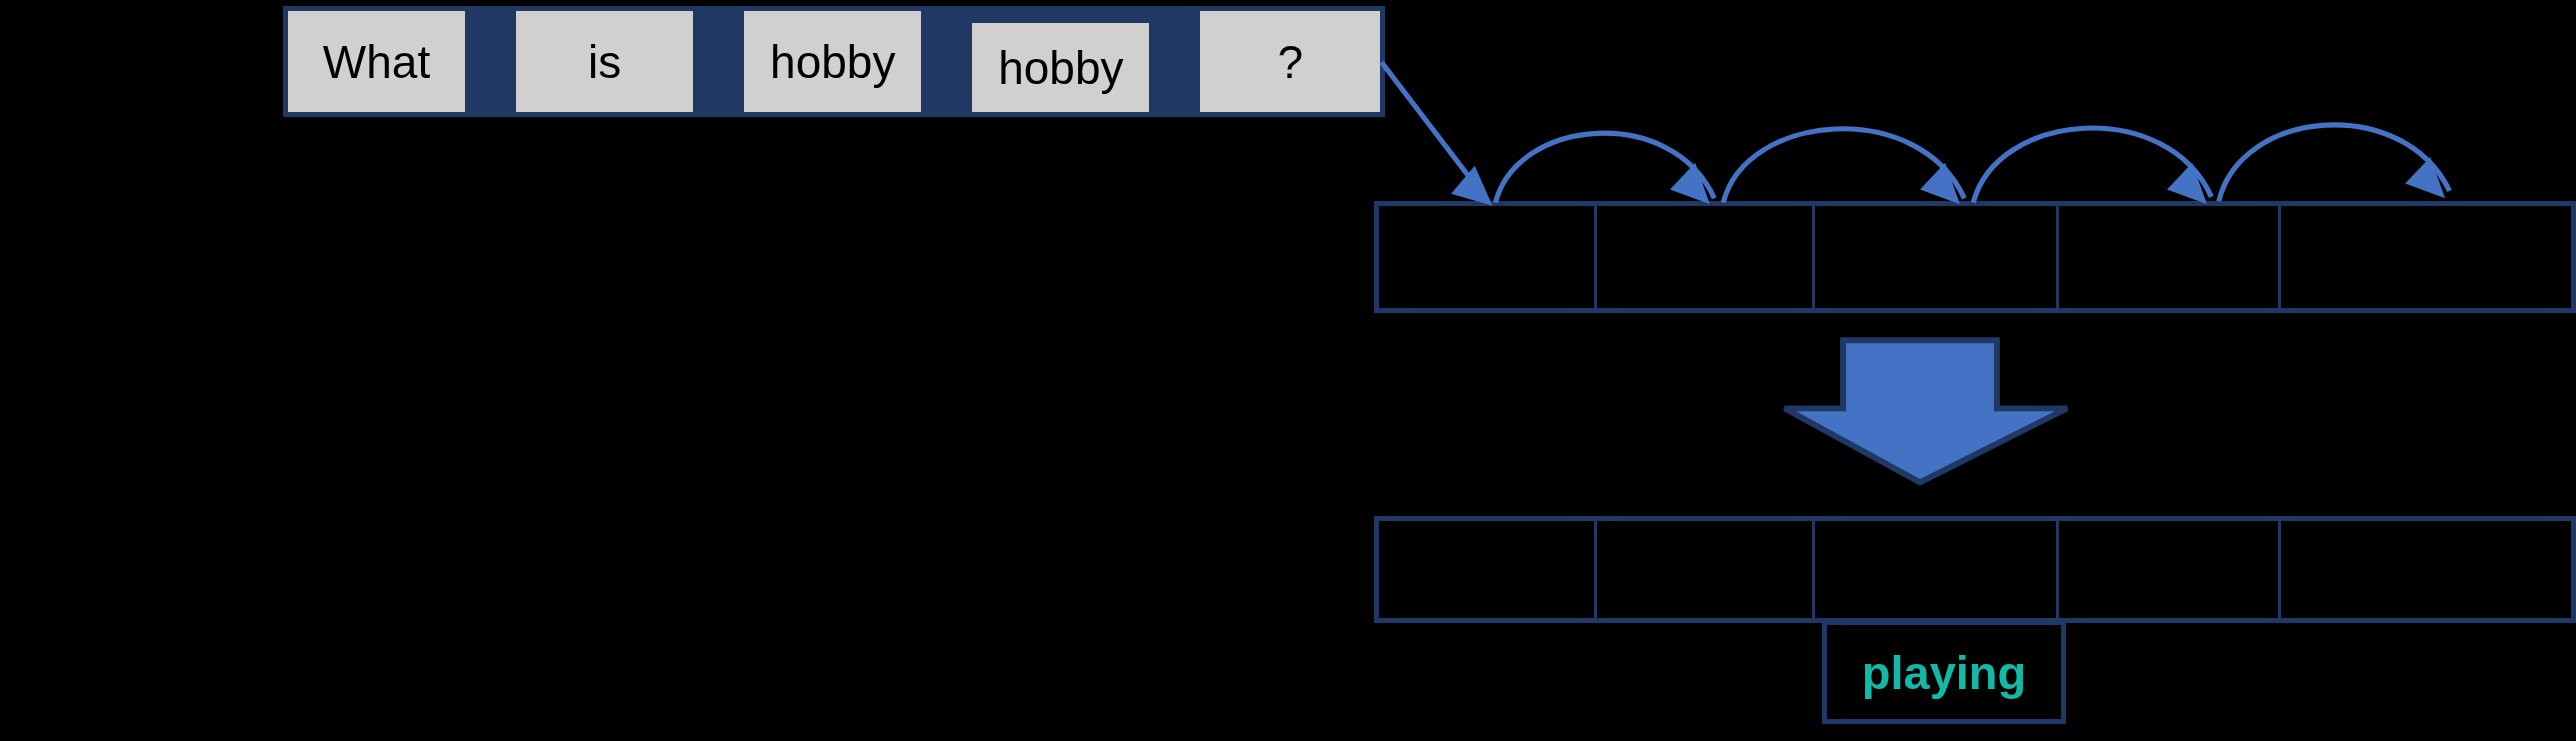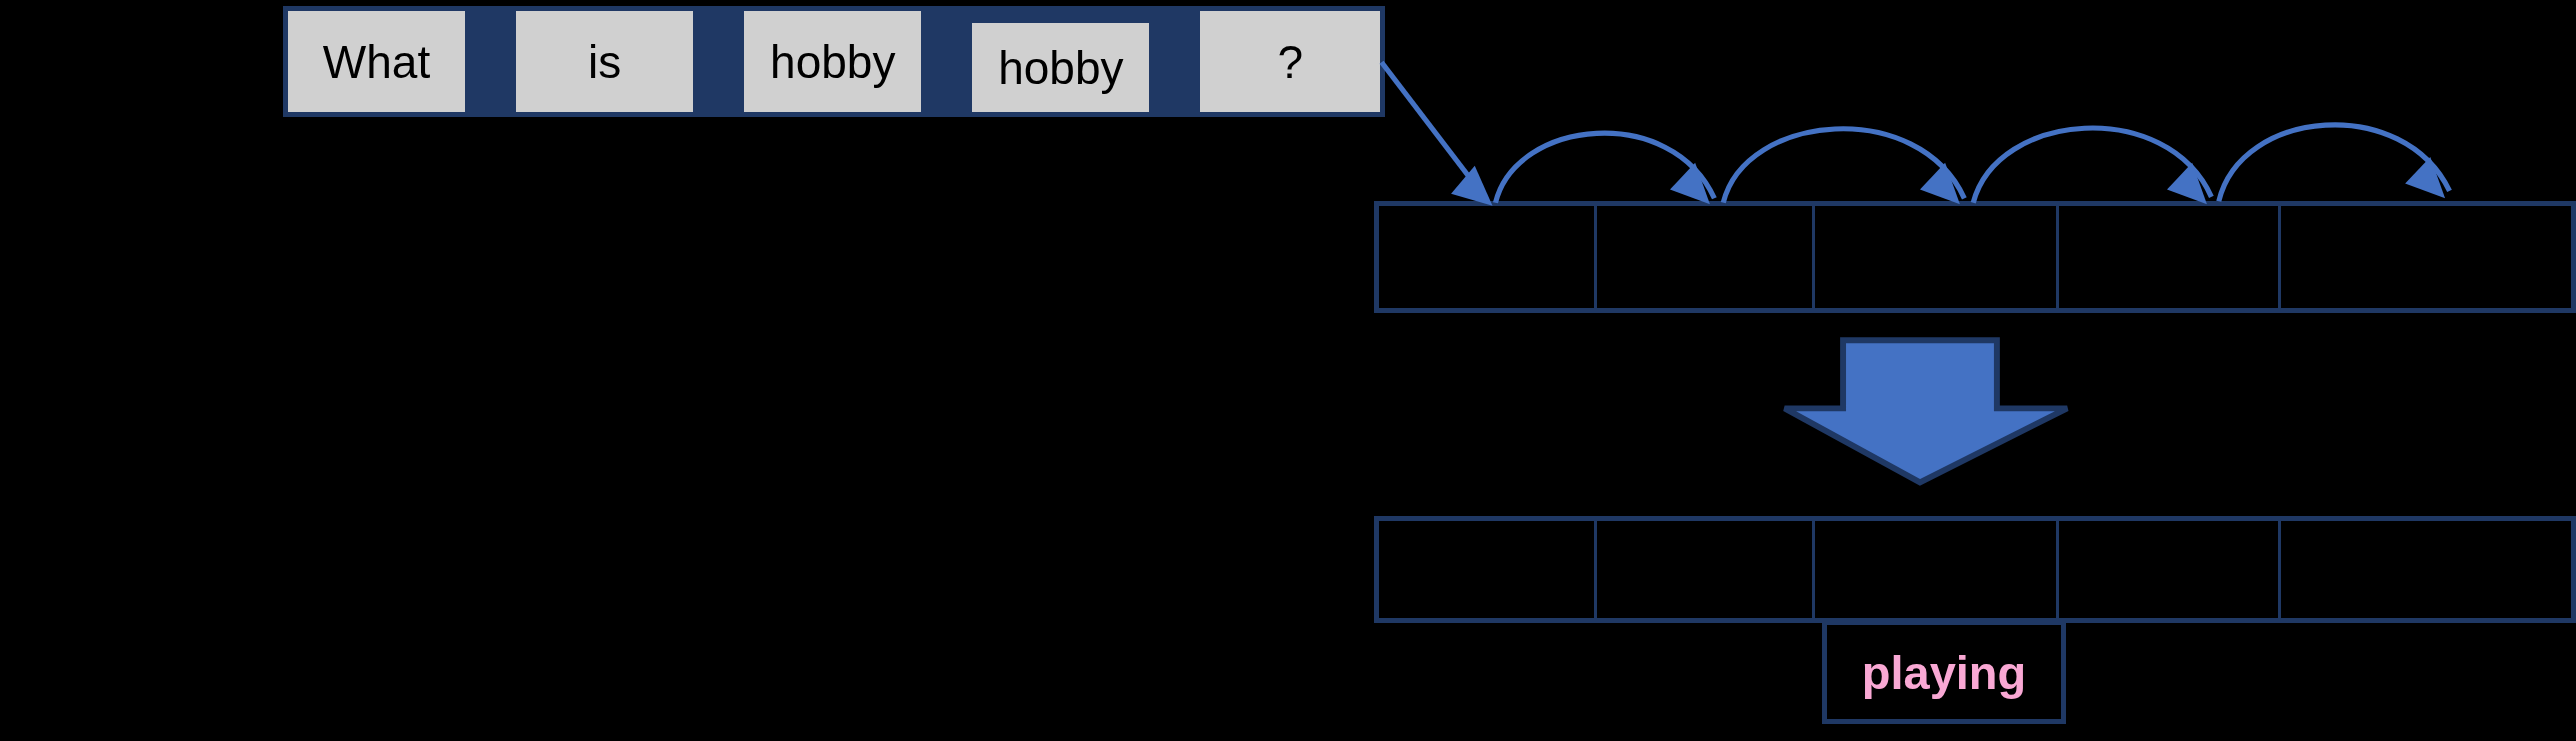--- a/index.html
+++ b/index.html
@@ -66,21 +66,21 @@
 
   
   .drop-cell {
     position: absolute;
     border: 5.2px solid #1F3864;
     box-sizing: border-box;
     background: transparent;
     display: flex;
     align-items: center;
     justify-content: center;
-    color: #f9a8d4;
+    color: #14b8a6;
     font-size: 47px;
     font-weight: bold;
     line-height: 1;
     font-family: "Liberation Sans", sans-serif;
   }
 
   
   #overlay {
     position: absolute;
     left: 0; top: 0;

